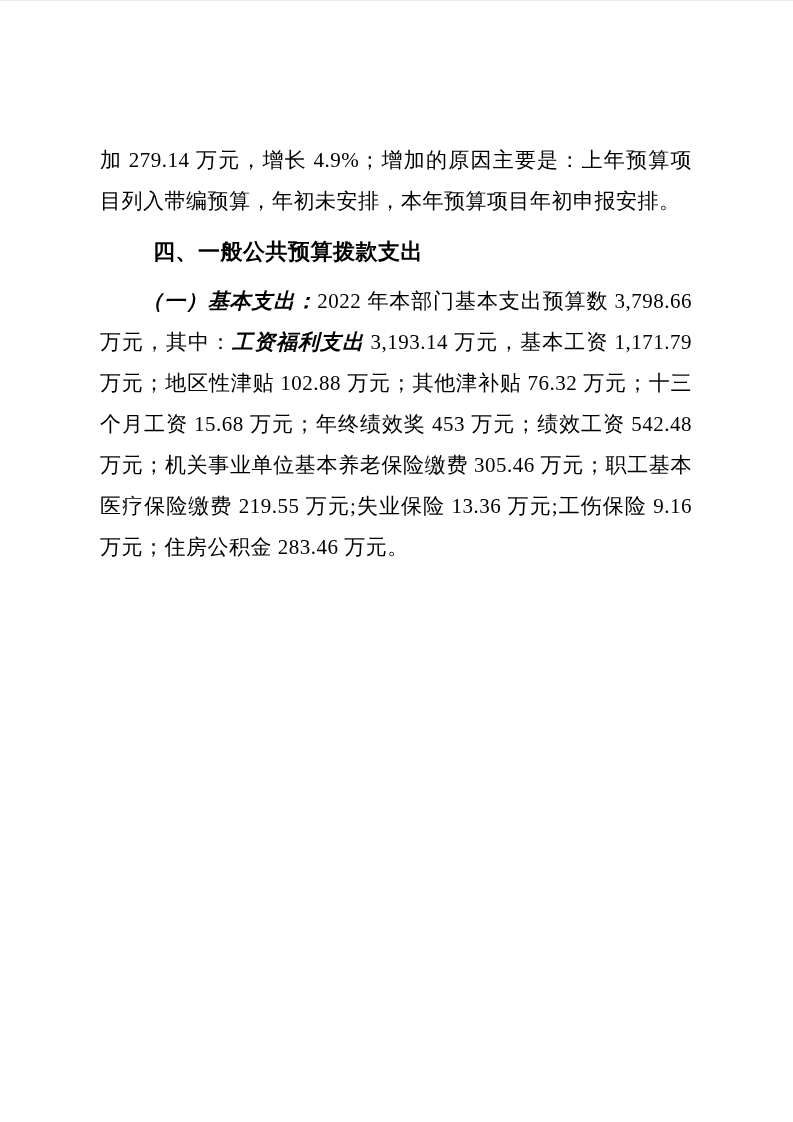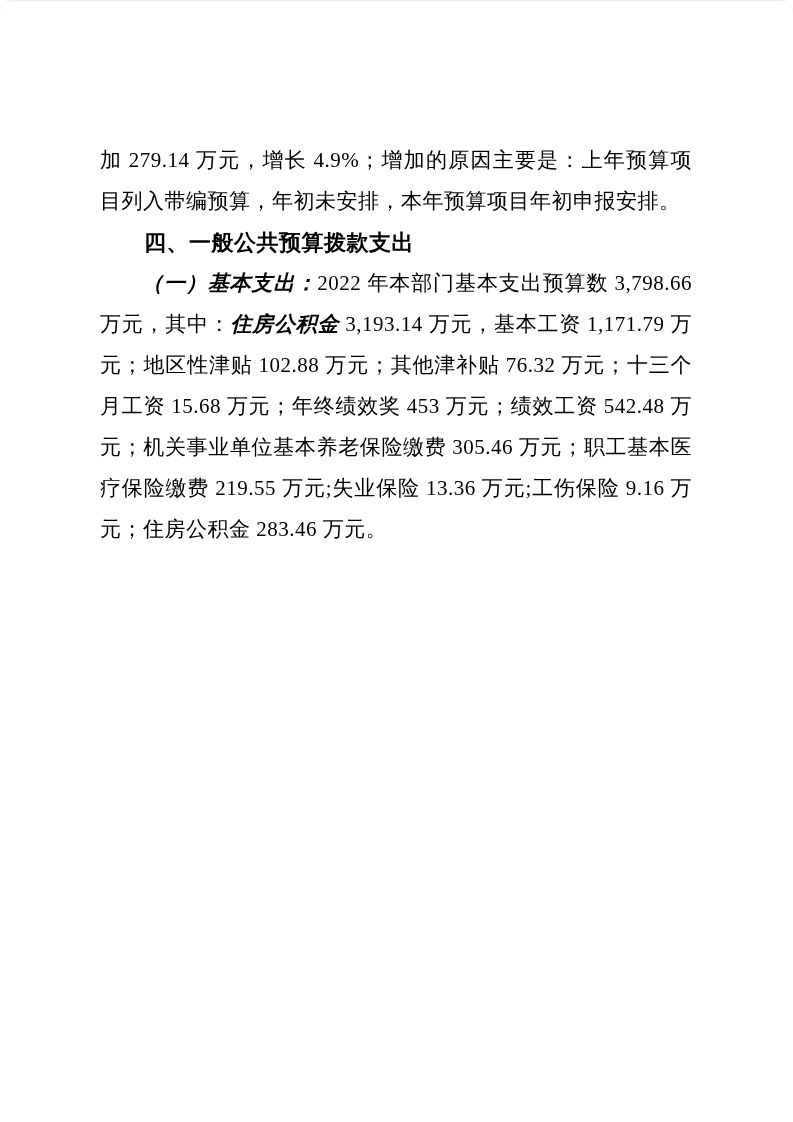--- a/index.html
+++ b/index.html
@@ -17,37 +17,36 @@
     position: absolute;
     top: 0;
     left: 0;
     width: 793px;
     height: 1122px;
     background: #ffffff;
     box-sizing: border-box;
     padding: 139px 101px 0 100px;
     border-top: 1px solid #ececec;
     color: #000000;
-    border-radius: 14px;
   }
   .para {
     margin: 0;
     font-family: "Liberation Serif", "DejaVu Serif", serif;
     font-size: 21px;
     line-height: 41px;
     color: #000000;
     text-align: justify;
     text-indent: 2em;
     letter-spacing: 0.5px;
   }
   .para.no-indent {
     text-indent: 0;
   }
   .heading {
-    margin: 0;
+    margin: 9px;
     font-family: "Liberation Sans", "DejaVu Sans", sans-serif;
     font-weight: bold;
     font-size: 22px;
     line-height: 41px;
     color: #000000;
     text-indent: 2em;
     letter-spacing: 0.5px;
   }
   .run-bold {
     font-weight: bold;
@@ -60,16 +59,16 @@
 </head>
 <body>
 
 <div class="page">
 
   <p class="para no-indent"><span>加 279.14 万元，增长 4.9%；增加的原因主要是：上年预算项目列入带编预算，年初未安排，本年预算项目年初申报安排。</span></p>
 
   <h2 class="heading"><span>四、一般公共预算拨款支出</span></h2>
 
 
-  <p class="para"><span class="run-bold">（一）基本支出：</span><span class="run-normal">2022 年本部门基本支出预算数 3,798.66 万元，其中：</span><span class="run-bold">住房公积金</span><span class="run-normal"> 3,193.14 万元，基本工资 1,171.79 万元；地区性津贴 102.88 万元；其他津补贴 76.32 万元；十三个月工资 15.68 万元；年终绩效奖 453 万元；绩效工资 542.48 万元；机关事业单位基本养老保险缴费 305.46 万元；职工基本医疗保险缴费 219.55 万元;失业保险 13.36 万元;工伤保险 9.16 万元；住房公积金 283.46 万元。</span></p>
+  <p class="para"><span class="run-bold">（一）基本支出：</span><span class="run-normal">2022 年本部门基本支出预算数 3,798.66 万元，其中：</span><span class="run-bold">工资福利支出</span><span class="run-normal"> 3,193.14 万元，基本工资 1,171.79 万元；地区性津贴 102.88 万元；其他津补贴 76.32 万元；十三个月工资 15.68 万元；年终绩效奖 453 万元；绩效工资 542.48 万元；机关事业单位基本养老保险缴费 305.46 万元；职工基本医疗保险缴费 219.55 万元;失业保险 13.36 万元;工伤保险 9.16 万元；住房公积金 283.46 万元。</span></p>
 
 
 </div>
 
 </body></html>

